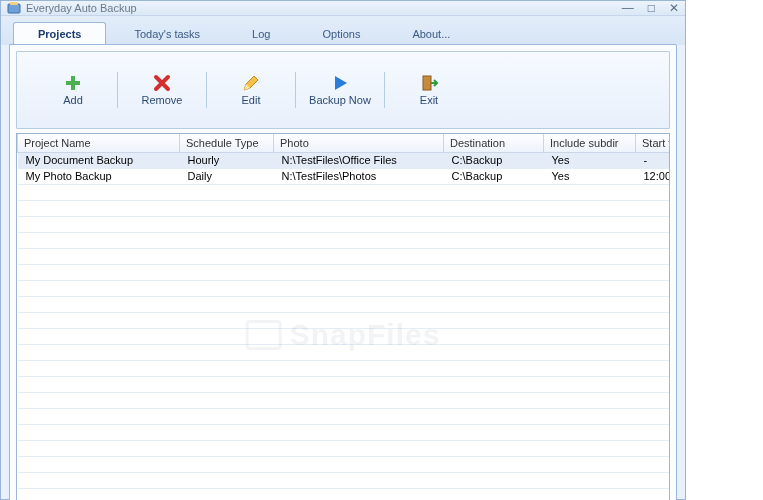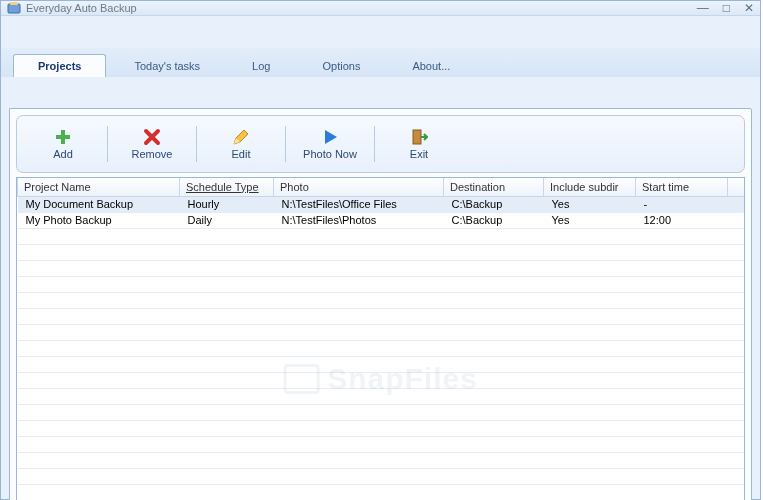--- a/index.html
+++ b/index.html
@@ -5,27 +5,26 @@
 * { box-sizing: border-box; margin: 0; padding: 0; }
 body {
   font-family: Tahoma, "Segoe UI", sans-serif;
   font-size: 11px;
   background: #fff;
   width: 763px;
   height: 500px;
   overflow: hidden;
 }
 .window {
-  width: 761px;
+  width: 686px;
   height: 500px;
   border: 1px solid #9ab5d3;
   display: flex;
   flex-direction: column;
   background: linear-gradient(to bottom, #e8f1fb 0%, #e8f1fb 100%);
-  gap: 32px;
 }
 .titlebar {
   height: 24px;
   background: linear-gradient(to bottom, #ecf3fb, #dce8f7);
   display: flex;
   align-items: center;
   padding: 0 6px;
   border-bottom: 1px solid #c5d6ea;
 }
 .titlebar .app-icon {
@@ -78,23 +77,23 @@
   border-radius: 2px;
   border-top-left-radius: 0;
   display: flex;
   flex-direction: column;
   padding: 6px;
   margin-top: -1px;
 }
 .toolbar {
   display: flex;
   gap: 2px;
-  padding: 6px;
+  padding: 16px;
   border: 1px solid #b8cce0;
-  border-radius: 7px;
+  border-radius: 1px;
   background: linear-gradient(to bottom, #f6faff, #e8f0fb);
   margin-bottom: 4px;
 }
 .tool-btn {
   width: 80px;
   height: 44px;
   display: flex;
   flex-direction: column;
   align-items: center;
   justify-content: center;
@@ -247,41 +246,41 @@
           </span>
           <span class="label">Edit</span>
         </div>
         <div class="tool-sep"></div>
         <div class="tool-btn">
           <span class="icon">
             <svg width="18" height="18" viewBox="0 0 18 18">
               <path d="M4 2 L16 9 L4 16 Z" fill="#2b7bd9"></path>
             </svg>
           </span>
-          <span class="label">Photo Now</span>
+          <span class="label">Backup Now</span>
         </div>
         <div class="tool-sep"></div>
         <div class="tool-btn">
           <span class="icon">
             <svg width="18" height="18" viewBox="0 0 18 18">
               <rect x="3" y="2" width="8" height="14" fill="#c68a3e" stroke="#8a5a20"></rect>
               <path d="M11 9 L17 9 M14 6 L17 9 L14 12" stroke="#2e9e3f" stroke-width="2" fill="none"></path>
             </svg>
           </span>
           <span class="label">Exit</span>
         </div>
       </div>
 
     <div class="grid-wrap">
       <div class="grid-body">
         <table class="grid-table">
           <thead>
               <tr>
                 <th style="width: 162px;">Project Name</th>
-                <th style="width: 94px; text-decoration: underline;">Schedule Type</th>
+                <th style="width: 94px;">Schedule Type</th>
                 <th style="width: 170px;">Photo</th>
                 <th style="width: 100px; margin-left: 39px;">Destination</th>
                 <th class="center" style="width: 92px;">Include subdir</th>
                 <th class="center" style="width: 92px;">Start time</th>
                 <th class="right" style="width: 80px;">Overwrite</th>
               </tr>
             </thead>
           <tbody>
               <tr class="selected">
                 <td>My Document Backup</td>

